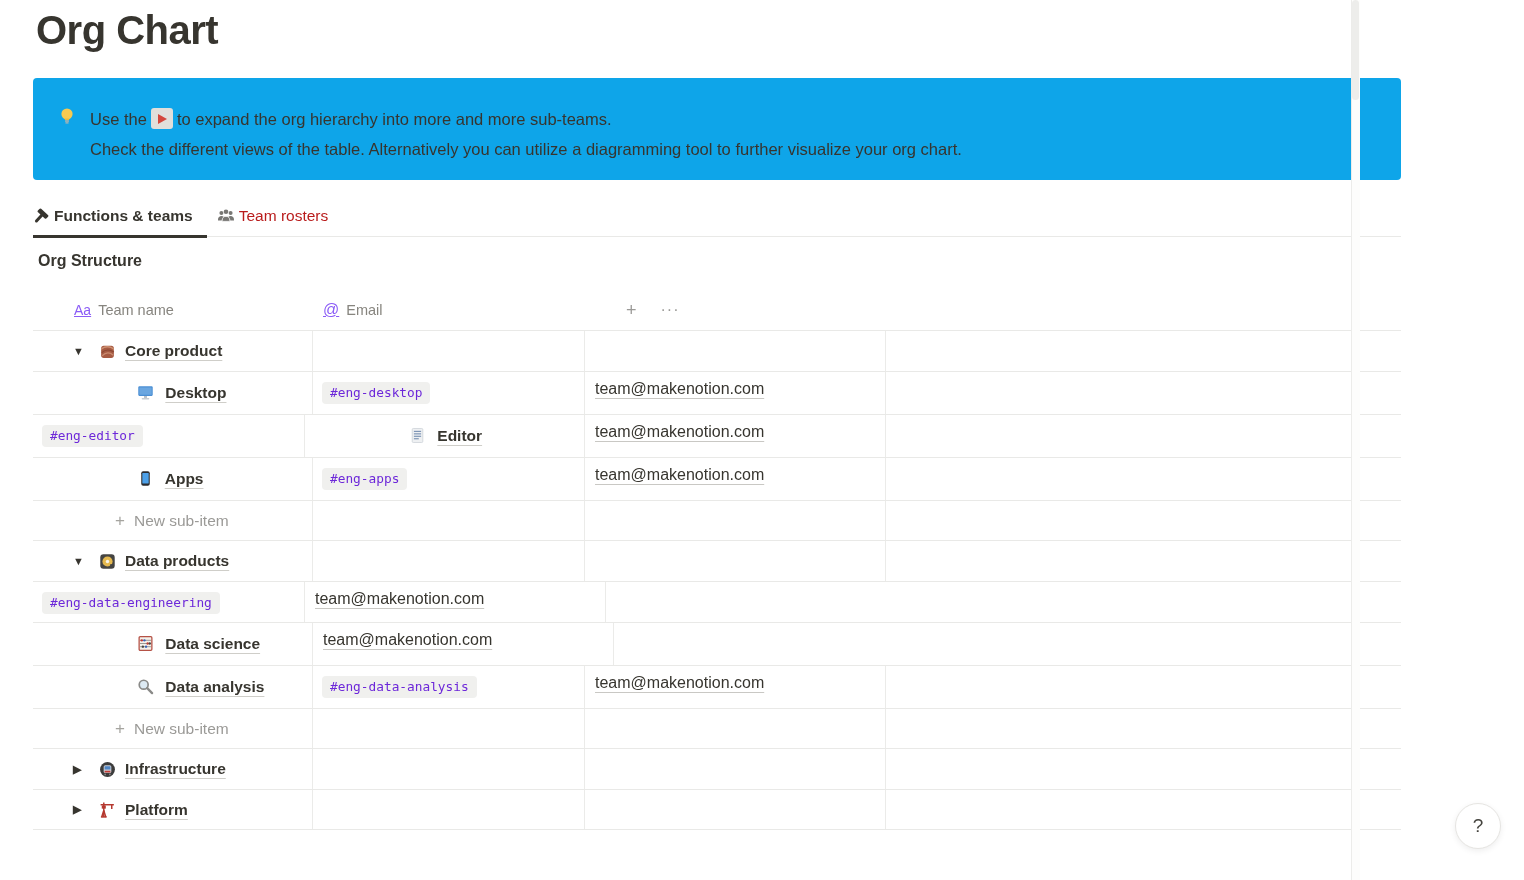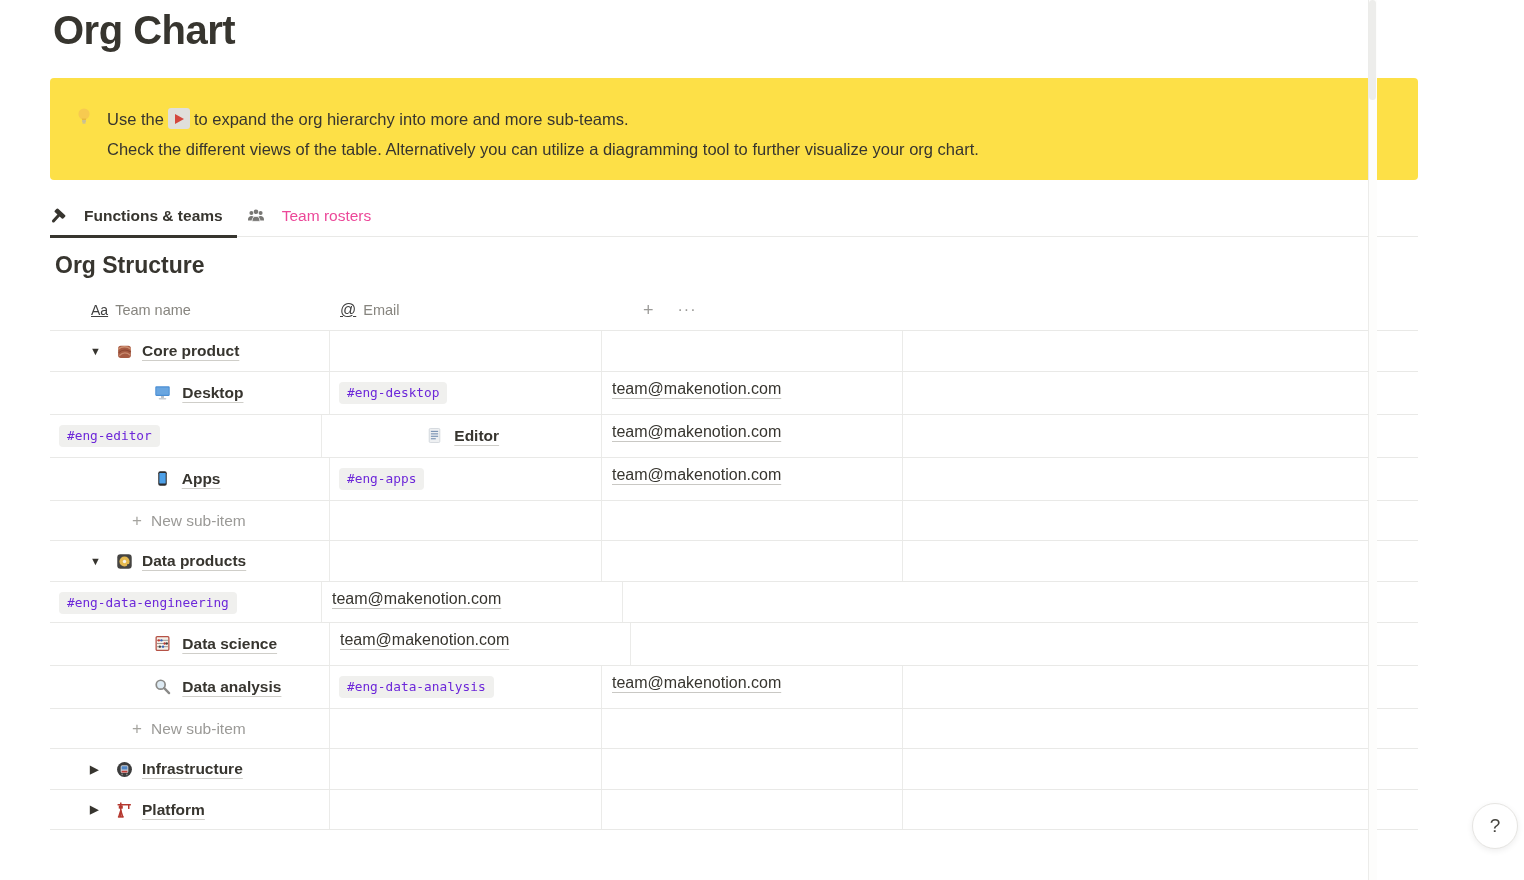--- a/index.html
+++ b/index.html
@@ -1,54 +1,54 @@
 <!DOCTYPE html>
 <html><head>
 <meta charset="utf-8">
 <style>
   * { margin:0; padding:0; box-sizing:border-box; }
   html,body { width:1524px; height:880px; overflow:hidden; background:#fff;
     font-family:"Liberation Sans", sans-serif; color:#37352f; }
-  .page { position:relative; width:1360px; height:880px;margin-left:17px; }
+  .page { position:relative; width:1360px; height:880px; }
 
   
   .title { position:absolute; left:36px; top:8px; font-size:40px; font-weight:700; letter-spacing:-0.5px; }
 
   
   .callout { position:absolute; left:33px; top:78px; width:1368px; height:102px;
-    background:#fde047; border-radius:4px; padding:26px 24px 0 24px; font-size:16.5px; line-height:30px; }
+    background:#0ea5e9; border-radius:4px; padding:26px 24px 0 24px; font-size:16.5px; line-height:30px; }
   .callout-icon { position:absolute; left:24px; top:27px; width:20px; height:20px; }
   .callout-text { margin-left:33px; }
   .inline-toggle-chip { display:inline-block; vertical-align:-4px; width:22px; height:21px;
     background:#e0dfdb; border-radius:3px; position:relative; margin:0 4px; }
   .inline-toggle-chip .tri { position:absolute; left:7px; top:5.5px; width:0; height:0;
     border-left:9px solid #d4473d; border-top:5px solid transparent; border-bottom:5px solid transparent; }
 
   
   .tabs { position:absolute; left:33px; top:196px; width:1368px; height:41px;
     border-bottom:1px solid #e9e9e7; display:flex; align-items:center; }
-  .tab { display:flex; align-items:center; gap:17px; height:41px; padding-right:14px;
+  .tab { display:flex; align-items:center; gap:4px; height:41px; padding-right:14px;
     font-size:15.5px; position:relative; cursor:pointer; }
   .tab.active { font-weight:700; color:#37352f; }
   .tab.active::after { content:""; position:absolute; left:0; right:0; bottom:-1px; height:2.5px; background:#37352f; }
-  .tab.inactive { color:#ec4899; margin-left:10px; }
+  .tab.inactive { color:#b91c1c; margin-left:10px; }
   .tab svg { flex:0 0 auto; }
 
   
-  .section-title { position:absolute; left:38px; top:252px; font-size:23px; font-weight:700; }
+  .section-title { position:absolute; left:38px; top:252px; font-size:16px; font-weight:700; }
 
   
   .table { position:absolute; left:33px; top:290px; width:1368px; }
   .thead { display:flex; height:40px; align-items:center; color:#87857f; font-size:14.5px; }
   .th { display:flex; align-items:center; gap:7px; height:100%; padding-left:9px; }
   .th-name  { width:280px; padding-left:41px; }
   .th-slack { width:272px; }
   .th-email { width:301px; padding-left:10px; }
   .th-rest  { flex:1; display:flex; align-items:center; gap:24px; padding-left:12px; }
-  .th .icn-label { font-size:14px; color:#404040;text-decoration:underline; }
+  .th .icn-label { font-size:14px; color:#8b5cf6;text-decoration:underline; }
   .th-btn { color:#9b9a97; font-size:18px; line-height:1; cursor:pointer; }
   .th-more { letter-spacing:1px; font-size:16px; }
 
   .row { display:flex; border-top:1px solid #e9e9e7; min-height:41px; }
   .row:last-child { border-bottom:1px solid #e9e9e7; }
   .cell { padding-top:8px; padding-bottom:8px; }
   .c-name  { width:280px; border-right:1px solid #ebebe9; font-size:15.5px; font-weight:700; }
   .c-slack { width:272px; border-right:1px solid #ebebe9; padding-left:9px; }
   .c-email { width:301px; border-right:1px solid #ebebe9; padding-left:10px; font-size:16px; }
   .c-rest  { flex:1; }

